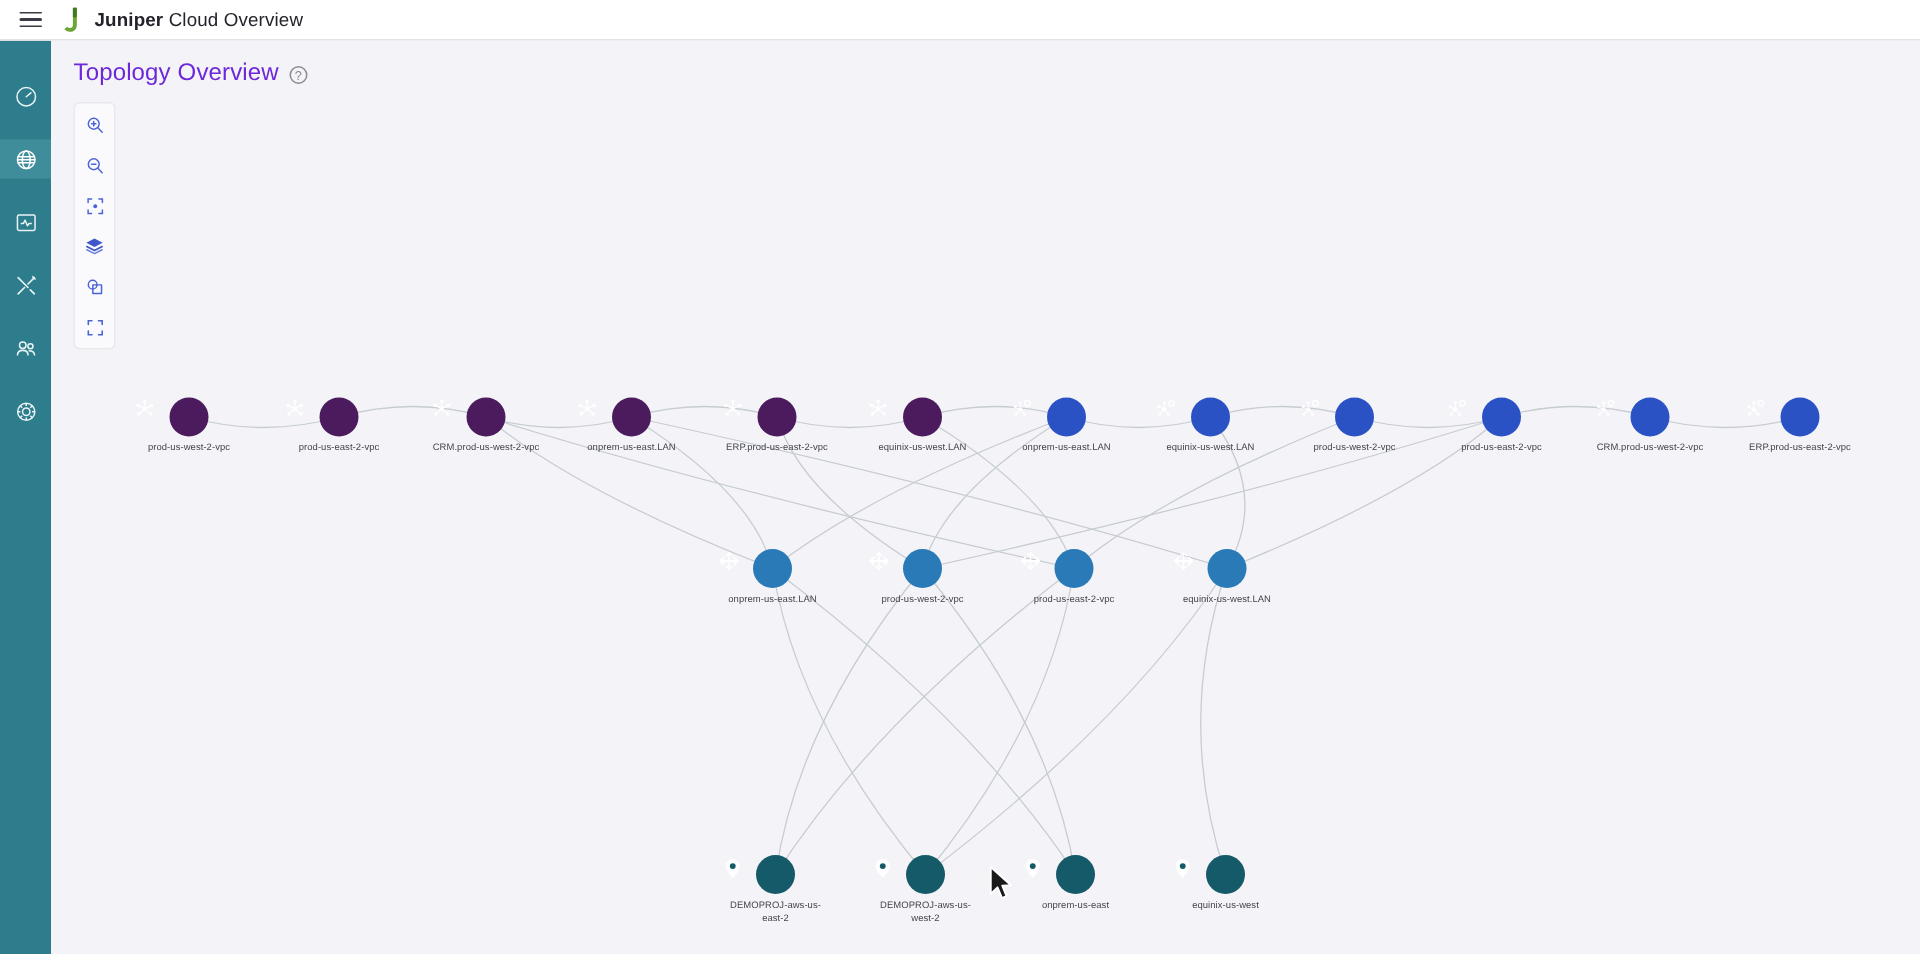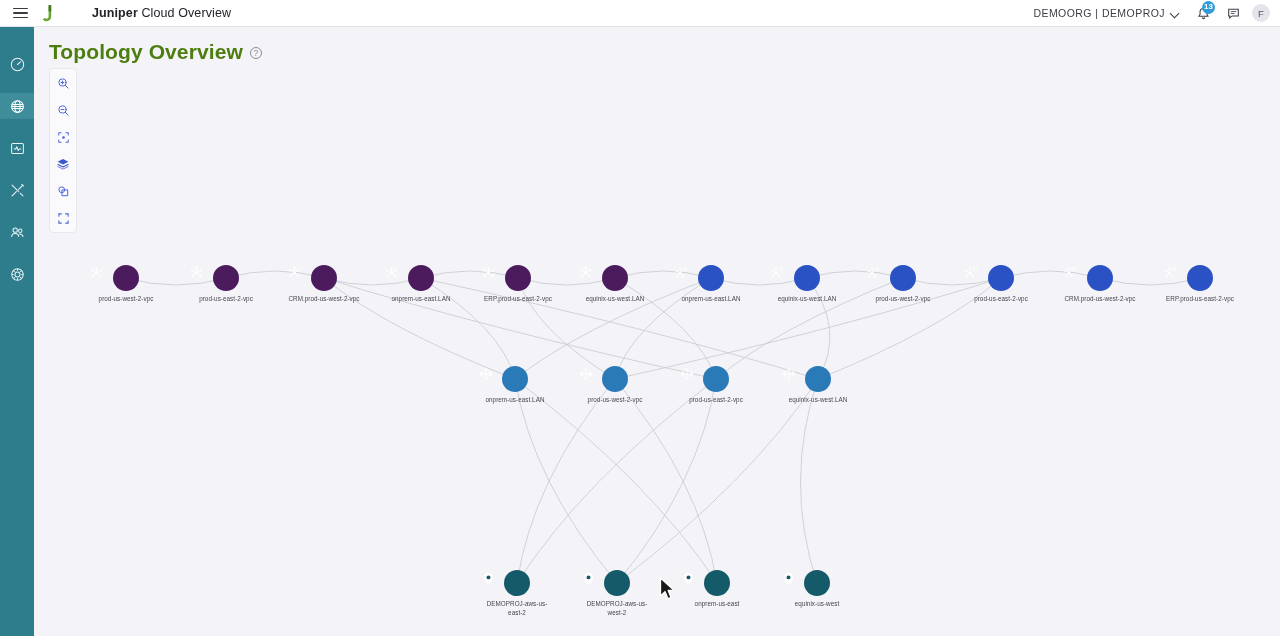--- a/index.html
+++ b/index.html
@@ -21,21 +21,21 @@
   }
   .hamburger {
     width: 40px; height: 27px;
     display: flex; flex-direction: column; align-items: center; justify-content: center;
     gap: 3px; cursor: pointer;
   }
   .hamburger i { display: block; width: 15px; height: 1.6px; background: #3b3b45; border-radius: 1px; }
   .brand { display: flex; align-items: center; gap: 6px; }
   .jlogo { width: 17px; height: 19px; display: block; }
   .brand-text { font-size: 12.5px; color: #23232c; letter-spacing: .1px; white-space: nowrap; }
-  .brand-text b { font-weight: 700; margin-left: 29px; }
+  .brand-text b { font-weight: 700; }
   .brand-text span { font-weight: 400; }
 
   .topbar-right {
     margin-left: auto; display: flex; align-items: center; gap: 0px; padding-right: 10px;
   }
   .org-sel {
     display: flex; align-items: center; gap: 6px; cursor: pointer;
     font-size: 10.5px; color: #3c3c46; letter-spacing: .45px; padding: 0 8px;
   }
   .chev { width: 9px; height: 9px; position: relative; }
@@ -77,21 +77,21 @@
 
   
   .content {
     position: absolute; left: 34px; top: 27px; width: 1246px; height: 609px;
     background: #f4f4f8;
   }
   .page-title {
     position: absolute; left: 15px; top: 13px;
     display: flex; align-items: center; gap: 7px;
   }
-  .page-title h1 { font-size: 21px; font-weight: 700; color: #4d7c0f; letter-spacing: .1px; }
+  .page-title h1 { font-size: 16px; font-weight: 400; color: #6d28d9; letter-spacing: .1px; }
   .help-icon {
     width: 12px; height: 12px; border-radius: 50%;
     border: 1px solid #8a8a94; color: #8a8a94;
     font-size: 8.5px; display: flex; align-items: center; justify-content: center;
     margin-top: 2px; cursor: pointer;
   }
 
   
   .canvas-toolbar {
     position: absolute; left: 15px; top: 41px; width: 28px;
@@ -136,40 +136,20 @@
         <i></i>
     </div>
     <div class="brand">
       <svg class="jlogo" viewBox="0 0 17 19">
         <path d="M11.2 1.2 L11.2 12.6 C11.2 15.4 9.4 17.2 6.6 17.2 C4.9 17.2 3.6 16.5 2.9 15.4 L4.9 13.8 C5.3 14.4 5.9 14.7 6.6 14.7 C7.8 14.7 8.6 13.9 8.6 12.5 L8.6 1.2 Z" fill="#6aa535"></path>
         <path d="M11.2 1.2 L11.2 7.5 L8.6 7.5 L8.6 1.2 Z" fill="#3f7a1f"></path>
       </svg>
       <div class="brand-text"><b>Juniper</b><span> Cloud Overview</span></div>
     </div>
 
-    <div class="topbar-right">
-      <div class="org-sel">
-        <span>DEMOORG | DEMOPROJ</span>
-        <span class="chev"></span>
-      </div>
-      <div class="icon-btn">
-        <svg width="15" height="15" viewBox="0 0 20 20" fill="none" stroke="#3c3c46" stroke-width="1.4">
-          <path d="M10 3.2 C7.1 3.2 5.4 5.1 5.4 7.8 L5.4 11.3 L4 13.6 L16 13.6 L14.6 11.3 L14.6 7.8 C14.6 5.1 12.9 3.2 10 3.2 Z"></path>
-          <path d="M8.4 15.3 C8.6 16.2 9.2 16.8 10 16.8 C10.8 16.8 11.4 16.2 11.6 15.3"></path>
-        </svg>
-        <span class="badge">13</span>
-      </div>
-      <div class="icon-btn">
-        <svg width="15" height="15" viewBox="0 0 20 20" fill="none" stroke="#3c3c46" stroke-width="1.4">
-          <path d="M3.6 4.2 L16.4 4.2 L16.4 13.2 L8.2 13.2 L4.8 16 L4.8 13.2 L3.6 13.2 Z"></path>
-          <path d="M6.3 7.4 L13.7 7.4 M6.3 10 L11.4 10" stroke-width="1.1"></path>
-        </svg>
-      </div>
-      <div class="avatar">F</div>
-    </div>
   </div>
 
   <div class="rail">
     <div class="rail-item">
       <svg width="17" height="17" viewBox="0 0 22 22" fill="none" stroke="#eaf4f6" stroke-width="1.3">
         <circle cx="11" cy="11" r="8"></circle>
           <path d="M11 11 L15 7.6" stroke-linecap="round"></path>
       </svg>
     </div>
     <div class="rail-item active">

